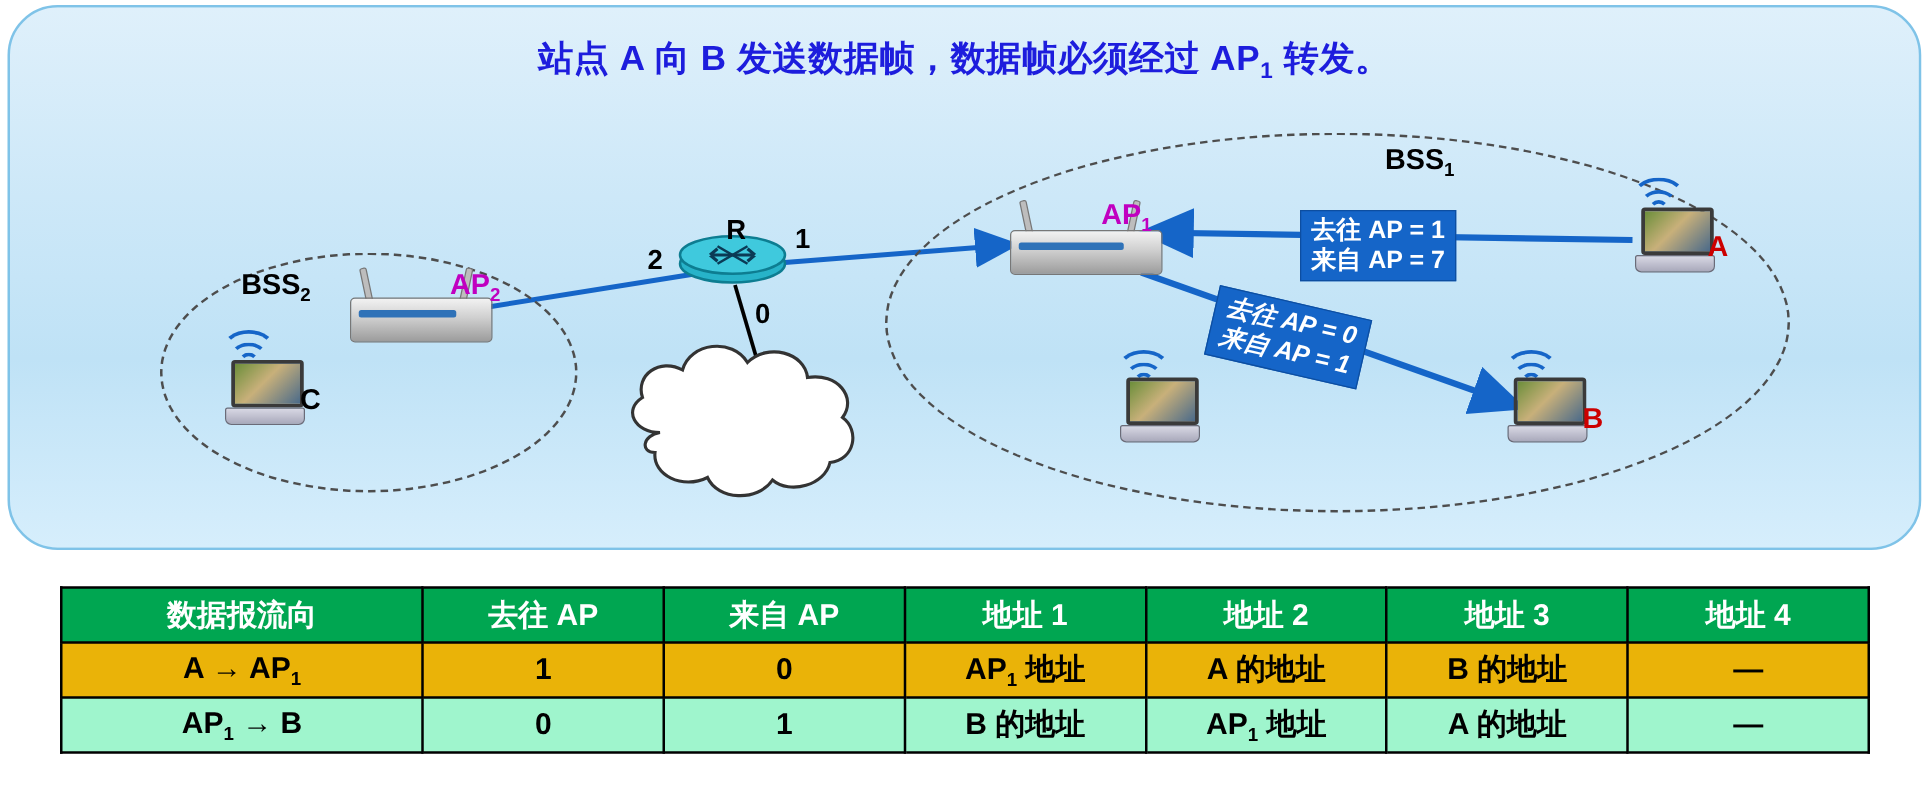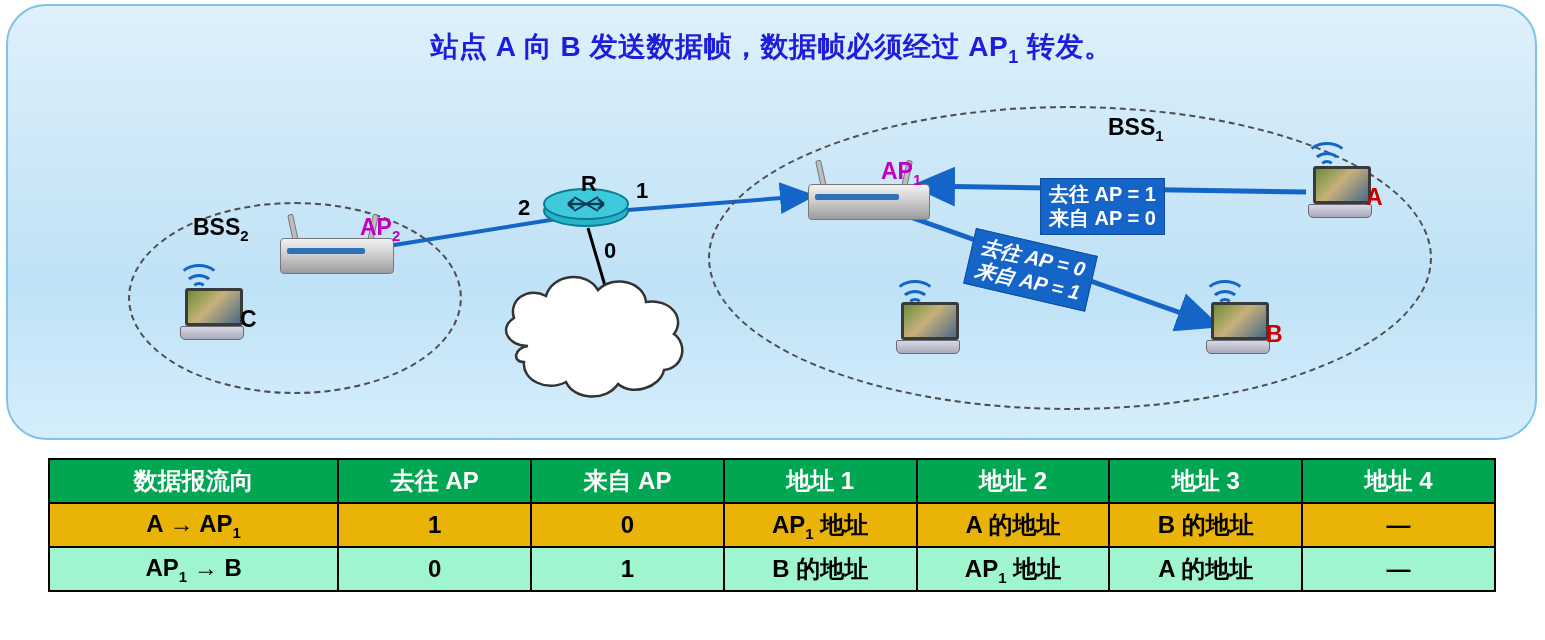--- a/index.html
+++ b/index.html
@@ -72,21 +72,21 @@
     font-size:25px;font-weight:bold;color:#000;
   }
 
   
   .frame-box{
     position:absolute;background:#1565c8;color:#fff;
     font-size:20px;font-weight:bold;line-height:1.18;
     padding:4px 8px;box-sizing:border-box;white-space:nowrap;
     border:1px solid #0d4ea0;
   }
-  #frame-a-to-ap{left:1032px;top:172px;}
+  #frame-a-to-ap{left:1032px;top:162px;}
   #frame-ap-to-b{left:968px;top:222px;transform:rotate(13deg);transform-origin:left top;font-style:italic;}
 
   
   .ap-device{position:absolute;}
   .ap-body{
     position:absolute;left:0;top:18px;width:100%;height:34px;
     background:linear-gradient(180deg,#f2f2f2 0%,#cfcfcf 45%,#9c9c9c 100%);
     border:1px solid #777;border-radius:4px;
   }
   .ap-stripe{
@@ -129,21 +129,21 @@
     position:absolute;left:50%;bottom:0;width:7px;height:7px;border-radius:50%;
     background:#1565c8;transform:translateX(-50%);
   }
   #wifi-a{left:1292px;top:138px;}
   #wifi-b{left:1190px;top:276px;}
   #wifi-b2{left:880px;top:276px;}
   #wifi-c{left:164px;top:260px;}
 
   
   #frame-table{
-    position:absolute;left:48px;top:458px;width:1448px;
+    position:absolute;left:48px;top:469px;width:1448px;
     border-collapse:collapse;
     table-layout:fixed;
   }
   #frame-table th,#frame-table td{
     border:2px solid #000;
     text-align:center;
     font-size:24px;font-weight:bold;
     height:44px;
     box-sizing:border-box;
   }
@@ -275,21 +275,21 @@
       <i class="wifi-dot"></i>
     </div>
   <div id="laptop-c" class="laptop">
       <div class="laptop-screen"></div>
       <div class="laptop-base"></div>
     </div>
   <div id="host-c-label">C</div>
 
   <div id="frame-a-to-ap" class="frame-box">
     <div>去往 AP = 1</div>
-    <div>来自 AP = 0</div>
+    <div>来自 AP = 7</div>
   </div>
   <div id="frame-ap-to-b" class="frame-box">
     <div>去往 AP = 0</div>
     <div>来自 AP = 1</div>
   </div>
 </div>
 
 <table id="frame-table">
   <thead>
     <tr>

